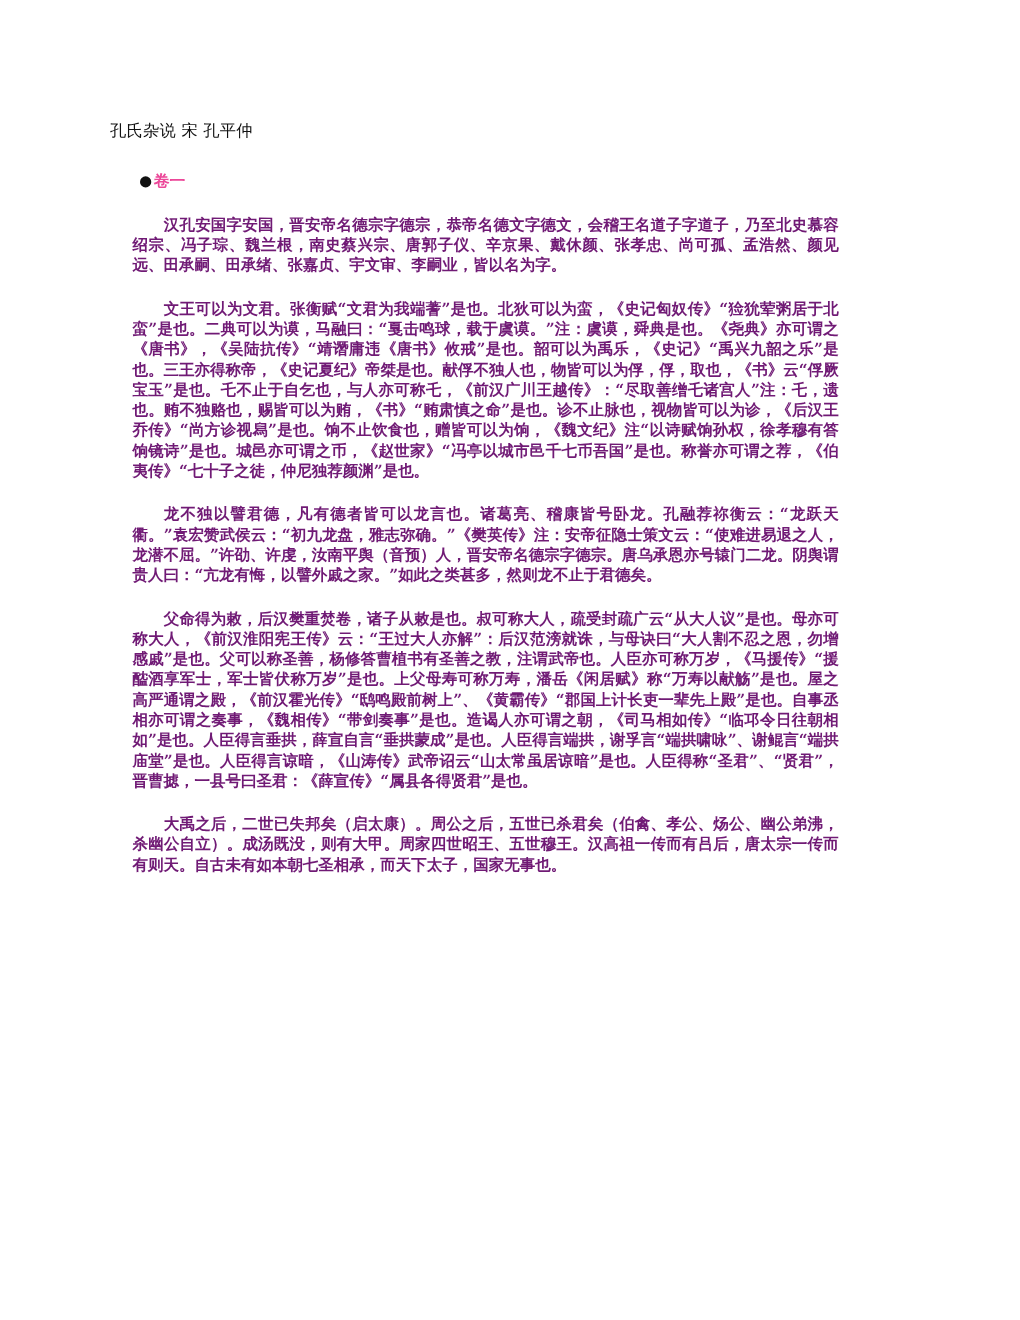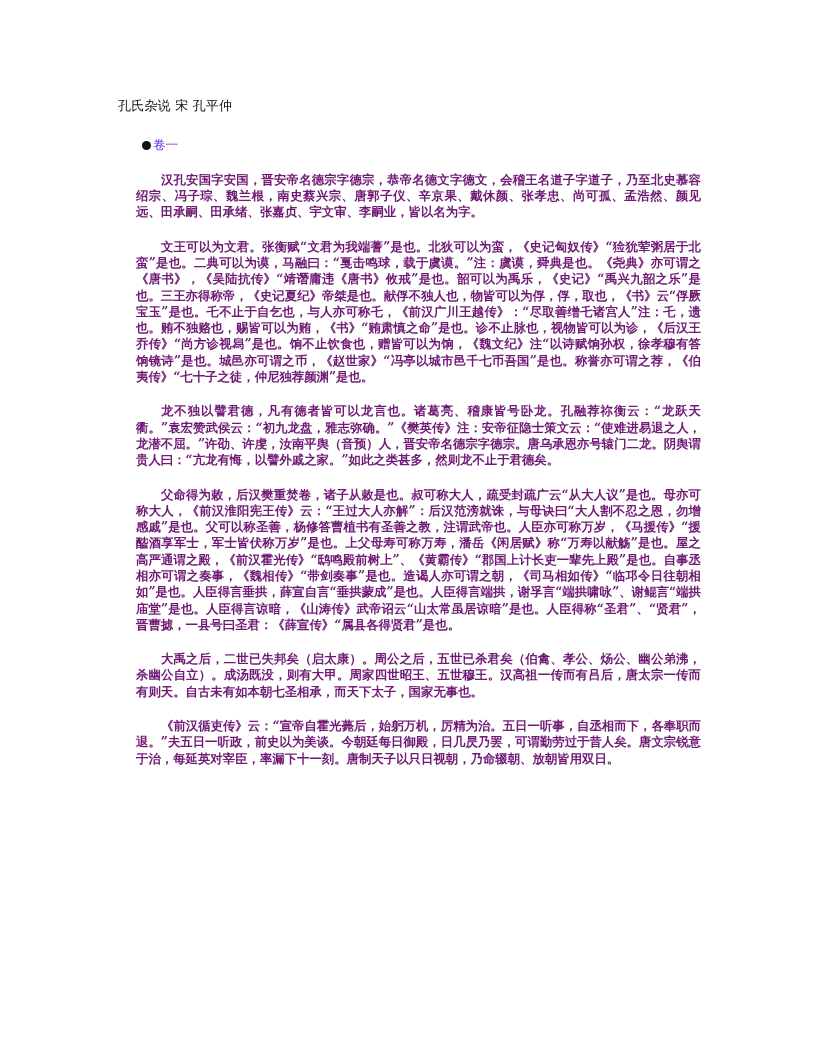--- a/index.html
+++ b/index.html
@@ -12,38 +12,38 @@
     height: 1056px;
     font-family: "DejaVu Serif", "Liberation Serif", serif;
     color: #000000;
     -webkit-font-smoothing: none;
   }
   .page {
     position: relative;
     width: 816px;
     height: 1056px;
     box-sizing: border-box;
-    padding: 96px 96px 96px 118px;
+    padding: 96px 96px 96px 88px;
     background: #ffffff;
   }
   .doc-title {
     font-size: 13.0px;
     line-height: 1.5;
     margin: 0 0 20px 0;
     letter-spacing: 0.2px;
     font-weight: normal;
     color: #111111;
   }
   .section-heading {
     font-size: 12.6px;
     line-height: 1.45;
     margin: 0 0 1px 0;
     padding-left: 24px;
-    color: #6d28d9;
-    font-weight: normal;
+    color: #ec4899;
+    font-weight: bold;
   }
   .bullet-dot {
     display: inline-block;
     width: 9px;
     height: 9px;
     border-radius: 50%;
     background: #111111;
     margin-right: 2px;
     vertical-align: -1px;
   }
@@ -73,16 +73,15 @@
   <div class="section-heading">
     <span class="bullet-dot"></span><span>卷一</span>
   </div>
 
   <div class="body-block">
     <p class="para">汉孔安国字安国，晋安帝名德宗字德宗，恭帝名德文字德文，会稽王名道子字道子，乃至北史慕容绍宗、冯子琮、魏兰根，南史蔡兴宗、唐郭子仪、辛京果、戴休颜、张孝忠、尚可孤、孟浩然、颜见远、田承嗣、田承绪、张嘉贞、宇文审、李嗣业，皆以名为字。</p>
     <p class="para">文王可以为文君。张衡赋“文君为我端蓍”是也。北狄可以为蛮，《史记匈奴传》“猃狁荤粥居于北蛮”是也。二典可以为谟，马融曰：“戛击鸣球，载于虞谟。”注：虞谟，舜典是也。《尧典》亦可谓之《唐书》，《吴陆抗传》“靖谮庸违《唐书》攸戒”是也。韶可以为禹乐，《史记》“禹兴九韶之乐”是也。三王亦得称帝，《史记夏纪》帝桀是也。献俘不独人也，物皆可以为俘，俘，取也，《书》云“俘厥宝玉”是也。乇不止于自乞也，与人亦可称乇，《前汉广川王越传》：“尽取善缯乇诸宫人”注：乇，遗也。贿不独赂也，赐皆可以为贿，《书》“贿肃慎之命”是也。诊不止脉也，视物皆可以为诊，《后汉王乔传》“尚方诊视舄”是也。饷不止饮食也，赠皆可以为饷，《魏文纪》注“以诗赋饷孙权，徐孝穆有答饷镜诗”是也。城邑亦可谓之币，《赵世家》“冯亭以城市邑千七币吾国”是也。称誉亦可谓之荐，《伯夷传》“七十子之徒，仲尼独荐颜渊”是也。</p>
     <p class="para">龙不独以譬君德，凡有德者皆可以龙言也。诸葛亮、稽康皆号卧龙。孔融荐祢衡云：“龙跃天衢。”袁宏赞武侯云：“初九龙盘，雅志弥确。”《樊英传》注：安帝征隐士策文云：“使难进易退之人，龙潜不屈。”许劭、许虔，汝南平舆（音预）人，晋安帝名德宗字德宗。唐乌承恩亦号辕门二龙。阴舆谓贵人曰：“亢龙有悔，以譬外戚之家。”如此之类甚多，然则龙不止于君德矣。</p>
     <p class="para">父命得为敕，后汉樊重焚卷，诸子从敕是也。叔可称大人，疏受封疏广云“从大人议”是也。母亦可称大人，《前汉淮阳宪王传》云：“王过大人亦解”：后汉范滂就诛，与母诀曰“大人割不忍之恩，勿增感戚”是也。父可以称圣善，杨修答曹植书有圣善之教，注谓武帝也。人臣亦可称万岁，《马援传》“援醓酒享军士，军士皆伏称万岁”是也。上父母寿可称万寿，潘岳《闲居赋》称“万寿以献觞”是也。屋之高严通谓之殿，《前汉霍光传》“鸱鸣殿前树上”、《黄霸传》“郡国上计长吏一辈先上殿”是也。自事丞相亦可谓之奏事，《魏相传》“带剑奏事”是也。造谒人亦可谓之朝，《司马相如传》“临邛令日往朝相如”是也。人臣得言垂拱，薛宣自言“垂拱蒙成”是也。人臣得言端拱，谢孚言“端拱啸咏”、谢鲲言“端拱庙堂”是也。人臣得言谅暗，《山涛传》武帝诏云“山太常虽居谅暗”是也。人臣得称“圣君”、“贤君”，晋曹摅，一县号曰圣君：《薛宣传》“属县各得贤君”是也。</p>
     <p class="para">大禹之后，二世已失邦矣（启太康）。周公之后，五世已杀君矣（伯禽、孝公、炀公、幽公弟沸，杀幽公自立）。成汤既没，则有大甲。周家四世昭王、五世穆王。汉高祖一传而有吕后，唐太宗一传而有则天。自古未有如本朝七圣相承，而天下太子，国家无事也。</p>
-    <p class="para">《前汉循吏传》云：“宣帝自霍光薨后，始躬万机，厉精为治。五日一听事，自丞相而下，各奉职而退。”夫五日一听政，前史以为美谈。今朝廷每日御殿，日几昃乃罢，可谓勤劳过于昔人矣。唐文宗锐意于治，每延英对宰臣，率漏下十一刻。唐制天子以只日视朝，乃命辍朝、放朝皆用双日。</p>
   </div>
 
 </div>
 
 </body></html>

